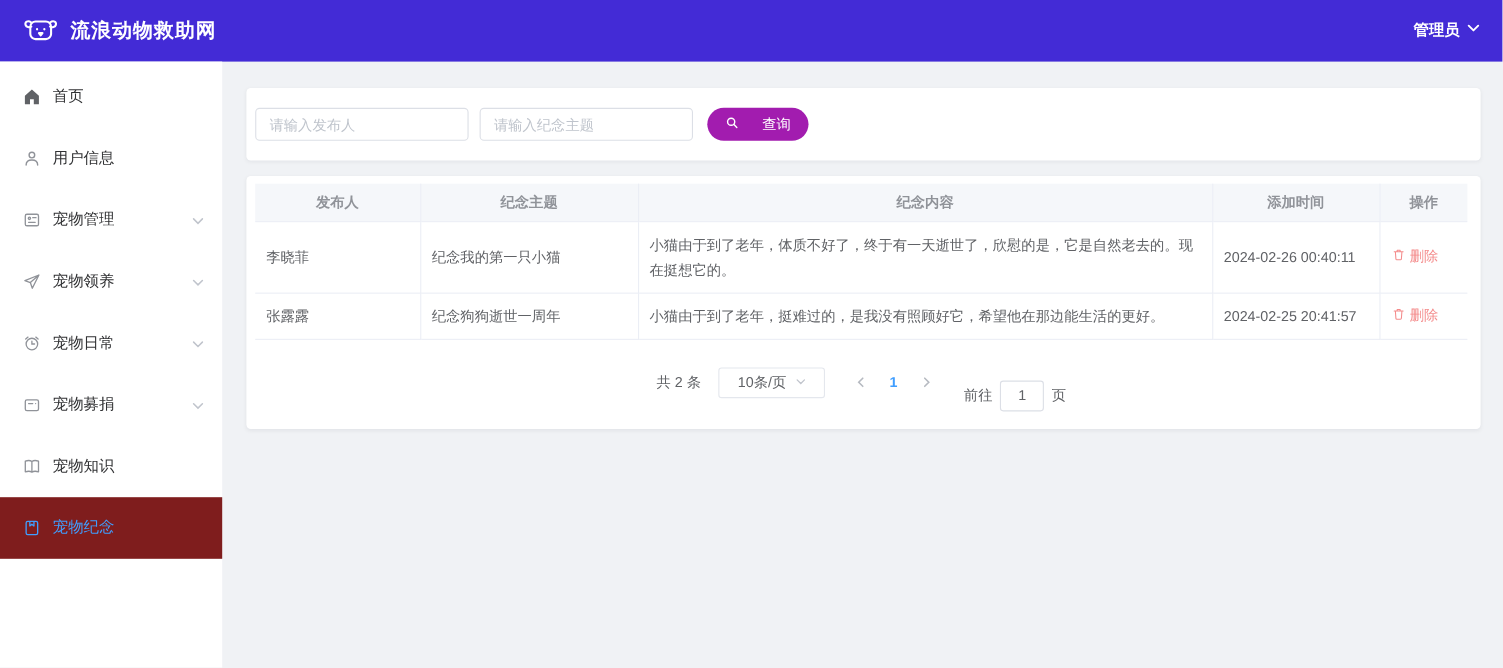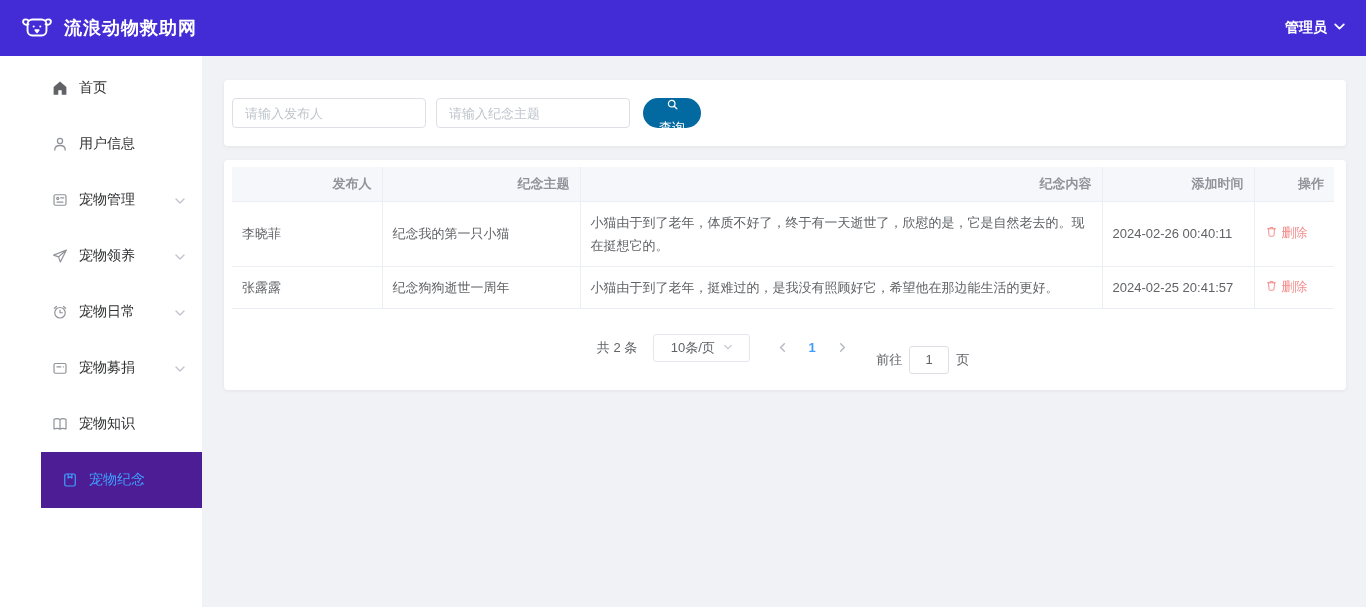--- a/index.html
+++ b/index.html
@@ -11,47 +11,47 @@
   .topbar { height:56px; flex:0 0 56px; background:#432bd6; color:#fff;
     display:flex; align-items:center; padding:0 20px; justify-content:space-between; }
   .brand { display:flex; align-items:center; gap:10px; }
   .brand svg { display:block; }
   .brand-title { font-size:18px; font-weight:bold; letter-spacing:1px; }
   .user-area { display:flex; align-items:flex-start; gap:6px; cursor:pointer; }
   .user-name { font-size:14px; font-weight:bold; }
 
   
   .layout { flex:1; display:flex; min-height:0; }
-  .sidebar { width:202px; flex:0 0 202px; background:#fff; padding-top:4px;padding-left:31px; }
+  .sidebar { width:202px; flex:0 0 202px; background:#fff; padding-top:4px; }
   .menu-item { height:56px; display:flex; align-items:center; padding:0 16px 0 20px;
     font-size:14px; color:#303133; cursor:pointer; }
   .menu-item .mi-icon { width:18px; height:18px; color:#909399; margin-right:10px; flex:0 0 18px; }
   .menu-item .mi-label { flex:1; }
   .menu-item .mi-arrow { width:12px; height:12px; color:#c0c4cc; }
-  .menu-item.active { background:#4c1d95; color:#409eff;margin-left:10px; }
+  .menu-item.active { background:#7f1d1d; color:#409eff; }
   .menu-item.active .mi-icon { color:#409eff; }
 
   .main { flex:1; padding:24px 20px 0 22px; min-width:0; }
 
   
   .card { background:#fff; border-radius:4px; box-shadow:0 1px 4px rgba(0,21,41,.06); }
   .search-card { height:66px; display:flex; align-items:center; padding:0 8px; gap:10px; margin-bottom:14px; }
   .search-card input { width:194px; height:30px; border:1px solid #dcdfe6; border-radius:4px;
     padding:0 12px; font-size:13px; color:#606266; outline:none;
     font-family:"Liberation Sans","DejaVu Sans",sans-serif; }
   .search-card input::placeholder { color:#bfc4cc; }
   .btn-query { margin-left:3px; height:30px; padding:0 16px; border:none; border-radius:15px;
-    background:#0369a1; color:#fff; font-size:13px; display:flex; align-items:center; gap:5px;
-    cursor:pointer; font-family:"Liberation Sans","DejaVu Sans",sans-serif;flex-direction:column; }
+    background:#a21caf; color:#fff; font-size:13px; display:flex; align-items:center; gap:21px;
+    cursor:pointer; font-family:"Liberation Sans","DejaVu Sans",sans-serif; }
 
   
   .table-card { padding:7px 12px 16px 8px; }
   table { width:100%; border-collapse:collapse; table-layout:fixed; }
   col.c1{width:150px;} col.c2{width:198px;} col.c3{width:522px;} col.c4{width:152px;} col.c5{width:80px;}
-  th { background:#f5f7fa; color:#909399; font-size:13px; font-weight:bold; text-align:right;
+  th { background:#f5f7fa; color:#909399; font-size:13px; font-weight:bold; text-align:center;
     height:34px; padding:0 10px; border-right:1px solid #ebeef5; border-bottom:1px solid #ebeef5; }
   th:last-child { border-right:none; }
   td { color:#606266; font-size:13px; line-height:23px; padding:9px 10px; text-align:left;
     border-right:1px solid #ebeef5; border-bottom:1px solid #ebeef5; word-break:break-all; }
   td:last-child { border-right:none; }
   .del-btn { display:inline-flex; align-items:center; gap:4px; color:#f48b8b; font-size:13px;
     background:none; border:none; cursor:pointer; padding:0;
     font-family:"Liberation Sans","DejaVu Sans",sans-serif;justify-content:center; }
   .del-btn svg { width:13px; height:13px; }
 

